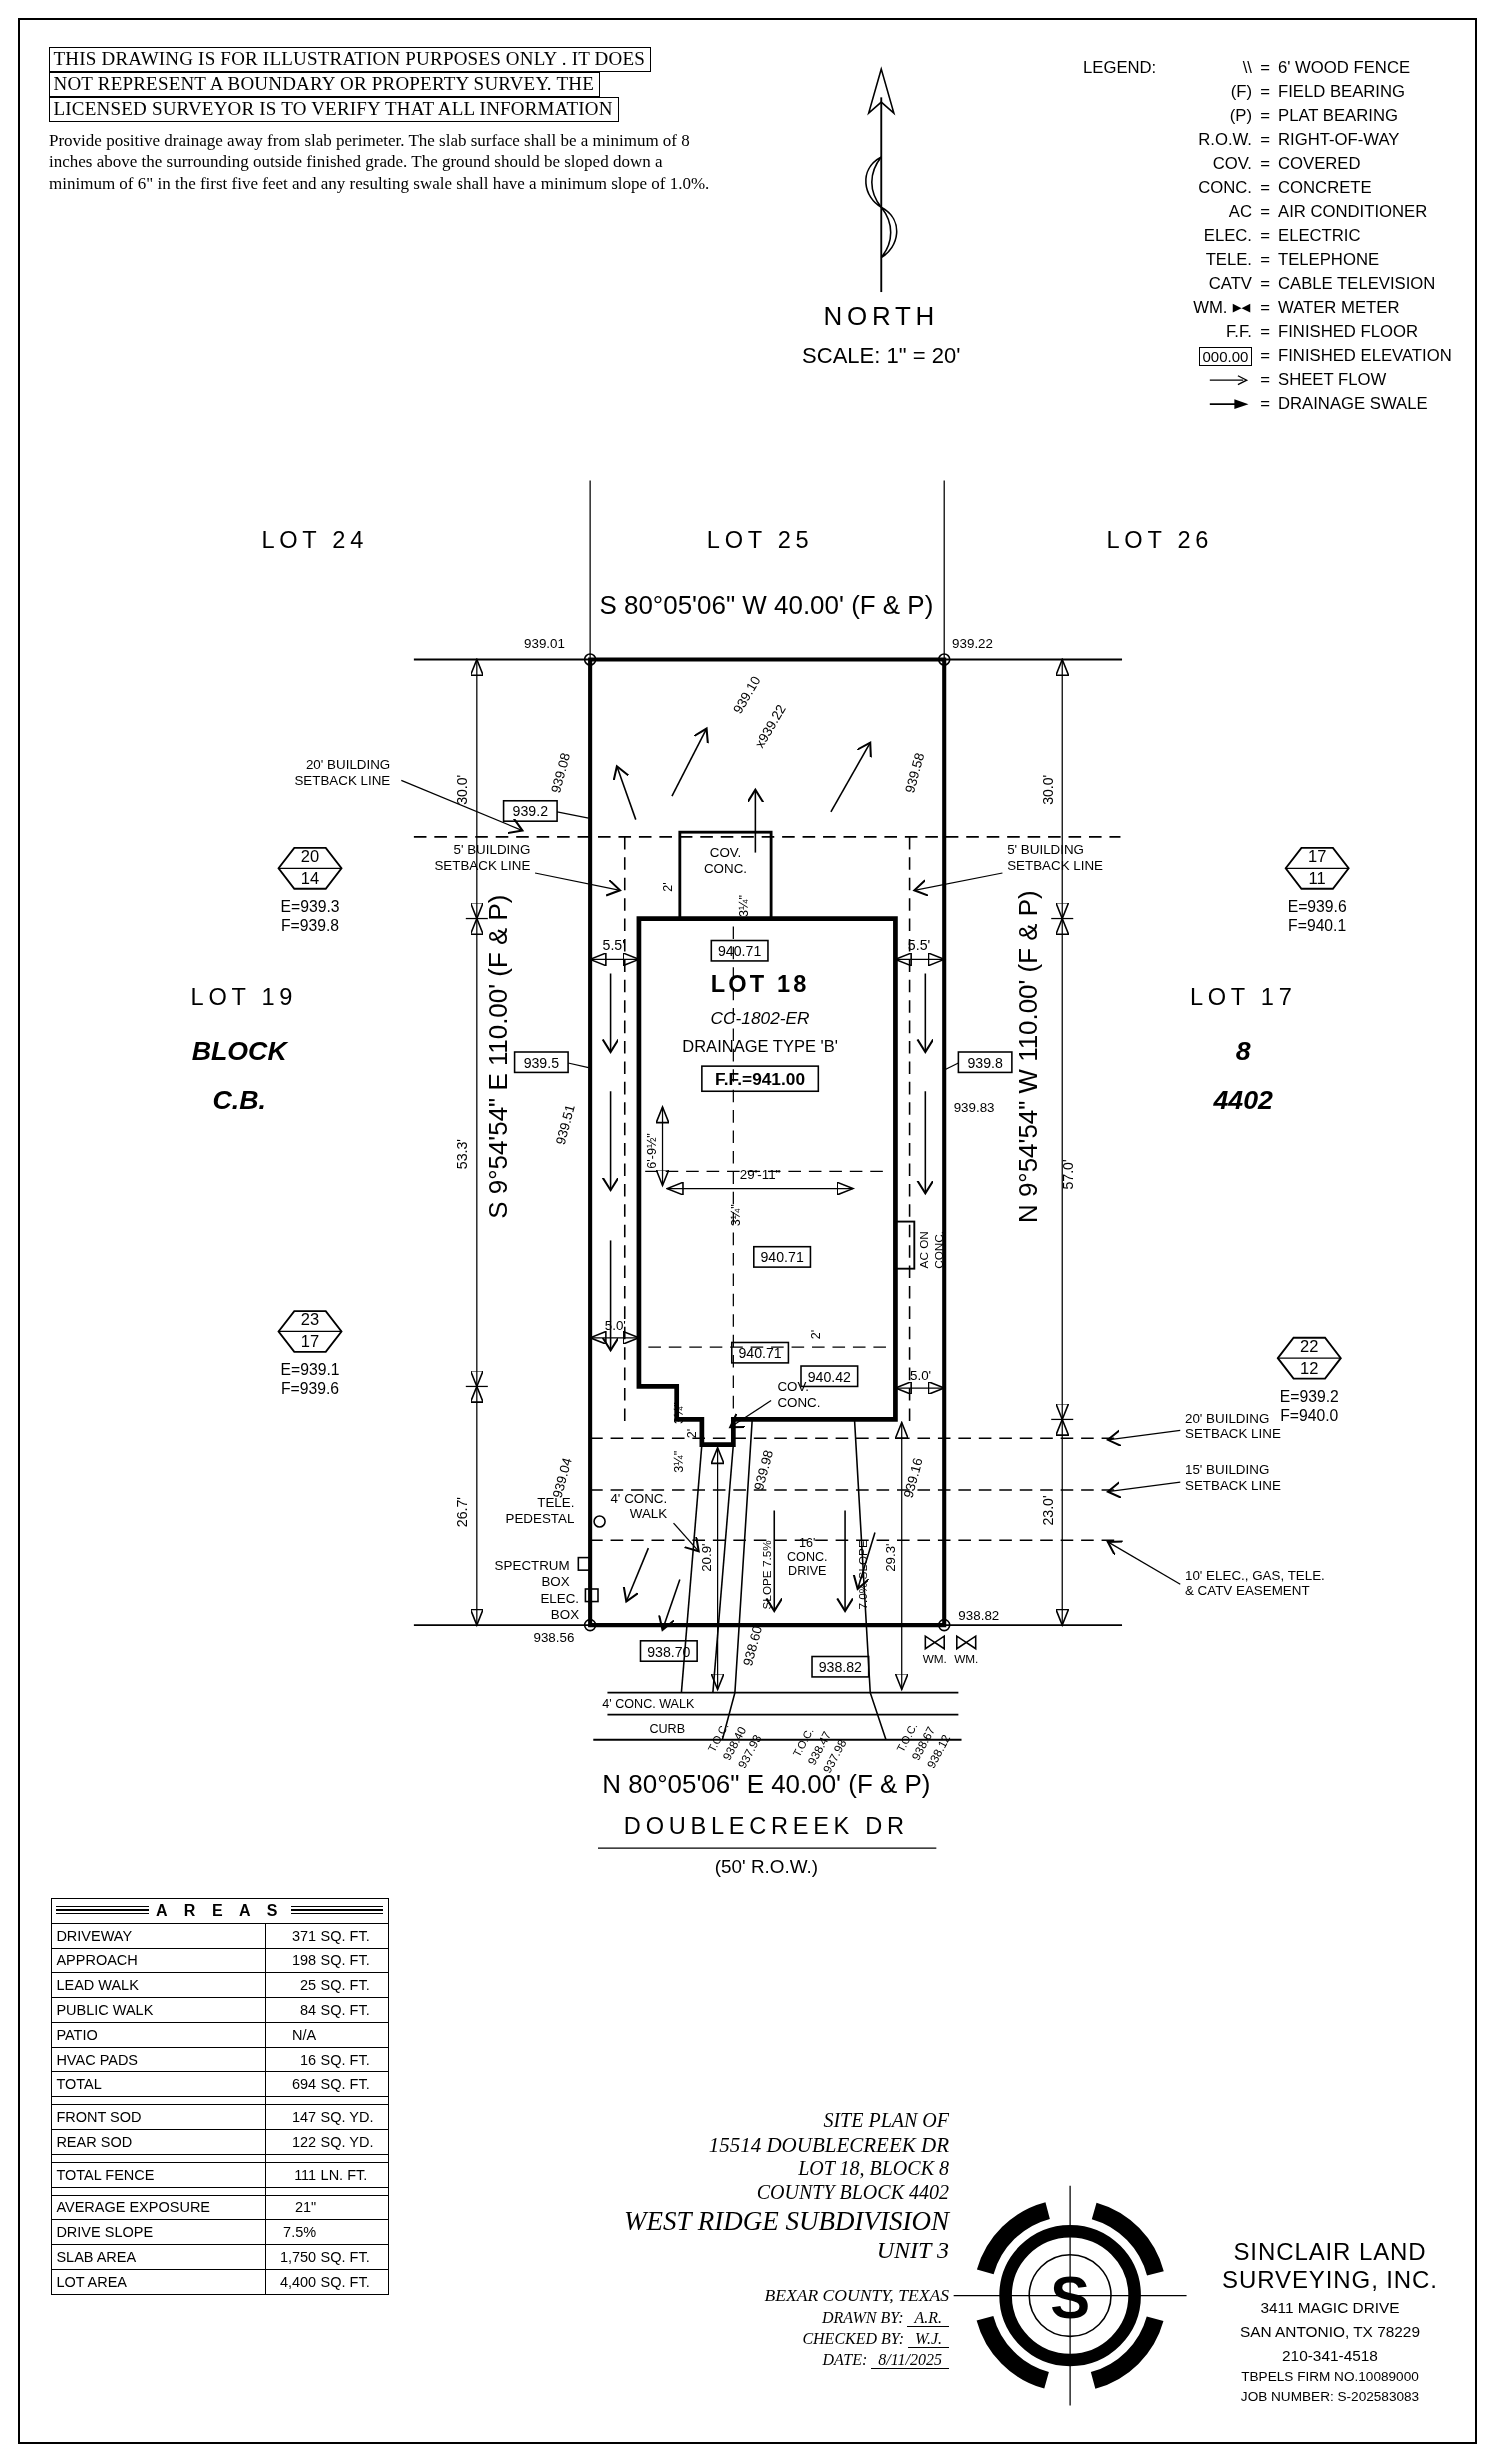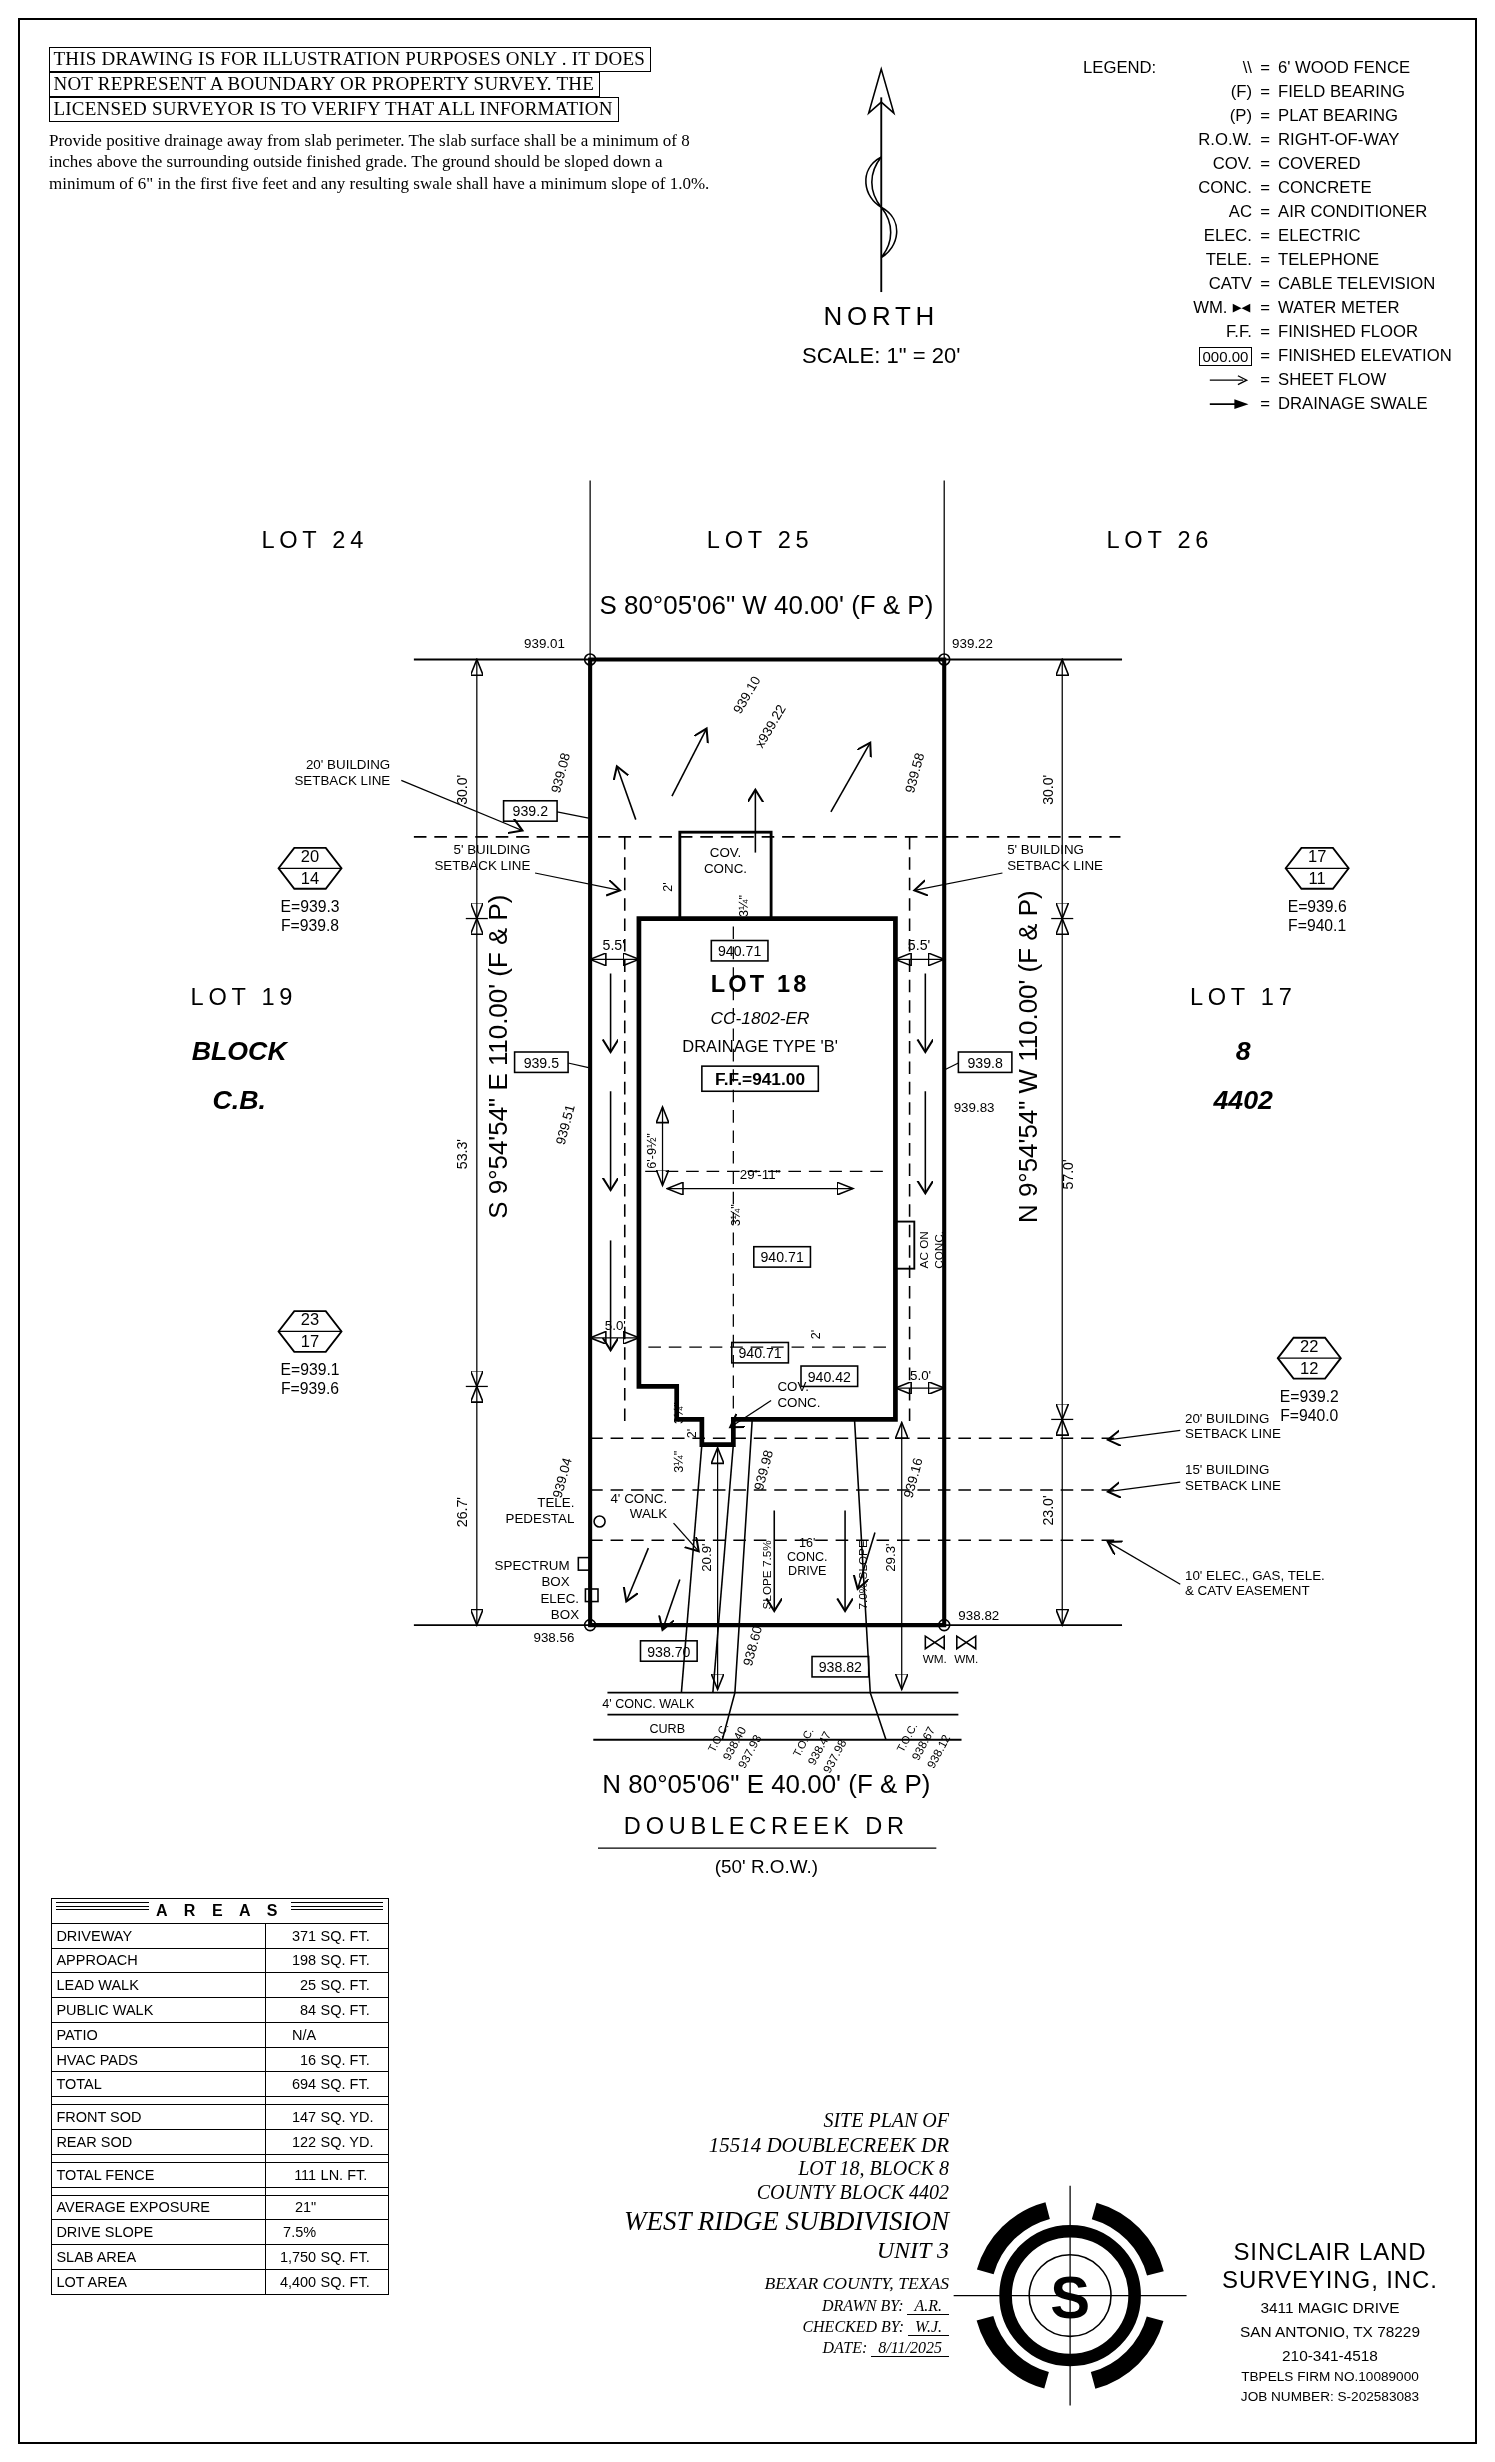--- a/index.html
+++ b/index.html
@@ -34,31 +34,31 @@
   .kbox{border:1.3px solid #000;padding:0 2.6px;font-size:15px;}
 
   table.areas{position:absolute;left:51px;top:1898px;border-collapse:collapse;border:1.8px solid #000;}
   table.areas td{border:1.3px solid #000;font-size:14.5px;padding:0.9px 4.4px;height:22px;}
   table.areas td.al{width:204px;}
   table.areas td.av{width:113px;white-space:nowrap;}
   .an{display:inline-block;width:46px;text-align:right;}
   .au{display:inline-block;margin-left:4.4px;}
   tr.sp td{height:7px;padding:0;}
   td.hd{padding:1.8px 3.5px;}
-  .hdflex{display:flex;}
+  .hdflex{display:flex;align-items:center;}
   .stripes{flex:1;height:10.6px;background:repeating-linear-gradient(to bottom,#000 0 1.3px,transparent 1.3px 3.5px);}
   .atitle{font-weight:bold;letter-spacing:6.2px;font-size:16px;padding:0 7px;}
 
   .tblock{position:absolute;left:457px;top:2109px;width:492px;text-align:right;
           font-family:"Liberation Serif",serif;font-style:italic;font-weight:normal;}
   .tb1{font-size:20px;line-height:1.18;}
   .tb2{font-size:21px;line-height:1.18;}
   .tb3{font-size:27px;line-height:1.15;margin-top:1.8px;}
   .tb4{font-size:24px;line-height:1.15;}
-  .tb5{font-size:17.6px;line-height:1.3;margin-top:7px;}
+  .tb5{font-size:17.6px;line-height:1.3;margin-top:19px;}
   .sig{font-size:16px;margin-top:2.6px;}
   .sig .u{border-bottom:1.8px solid #000;padding:0 7px;}
 
   .company{position:absolute;left:1177px;top:2238px;width:306px;text-align:center;}
   .cname{font-size:24px;letter-spacing:0.9px;line-height:1.15;}
   .caddr{font-size:15.4px;line-height:1.3;margin-top:4.4px;}
   .cjob{font-size:13.6px;line-height:1.3;margin-top:1.8px;}
 </style>
 </head>
 <body>

